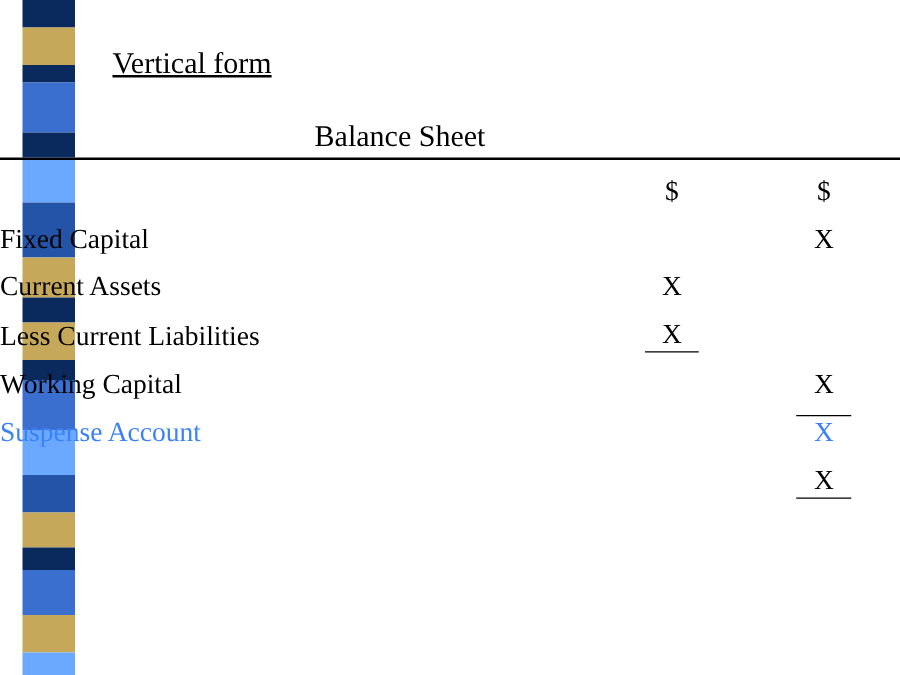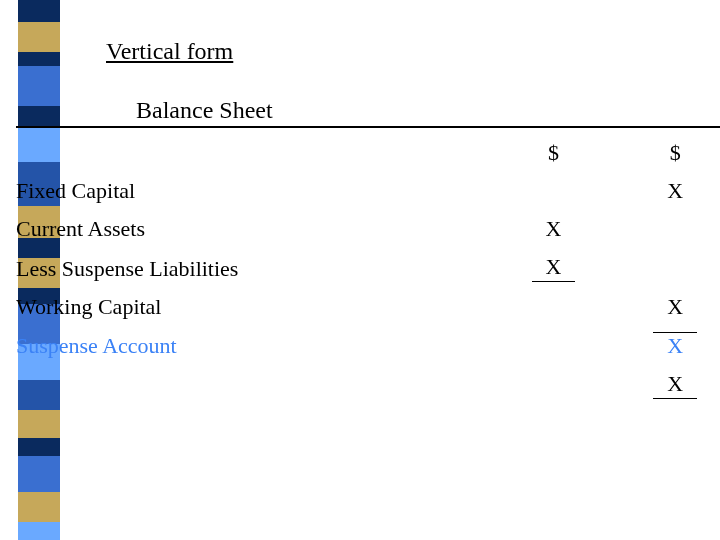--- a/index.html
+++ b/index.html
@@ -19,34 +19,34 @@
     height: 540px;
     display: flex;
     flex-direction: column;
   }
   .sidebar .seg { width: 100%; }
   .content {
     position: absolute;
     left: 0;
     top: 38px;
     right: 0;
-    padding-left: 16px;
   }
   .title {
     font-size: 24px;
     text-decoration: underline;
     margin-left: 90px;
   }
   .subtitle-row {
     margin-top: 32px;
     border-bottom: 2px solid #000;
     padding-bottom: 2px;
   }
   .subtitle {
     font-size: 24px;
+    text-align: center;
     display: block;
     margin-left: 120px;
     width: 400px;
   }
   table.balance {
     border-collapse: collapse;
     width: 720px;
     margin-top: 6px;
     font-size: 22px;
   }
@@ -113,21 +113,21 @@
       <td class="label">Fixed Capital</td>
       <td class="col1"></td>
       <td class="col2">X</td>
     </tr>
     <tr>
       <td class="label">Current Assets</td>
       <td class="col1">X</td>
       <td class="col2"></td>
     </tr>
     <tr>
-      <td class="label"><span class="italic">Less</span><span> Suspense Liabilities</span></td>
+      <td class="label"><span class="italic">Less</span><span> Current Liabilities</span></td>
       <td class="col1"><span class="under-single">X</span></td>
       <td class="col2"></td>
     </tr>
     <tr>
       <td class="label">Working Capital</td>
       <td class="col1"></td>
       <td class="col2">X</td>
     </tr>
     <tr>
       <td class="label redlabel">Suspense Account</td>

